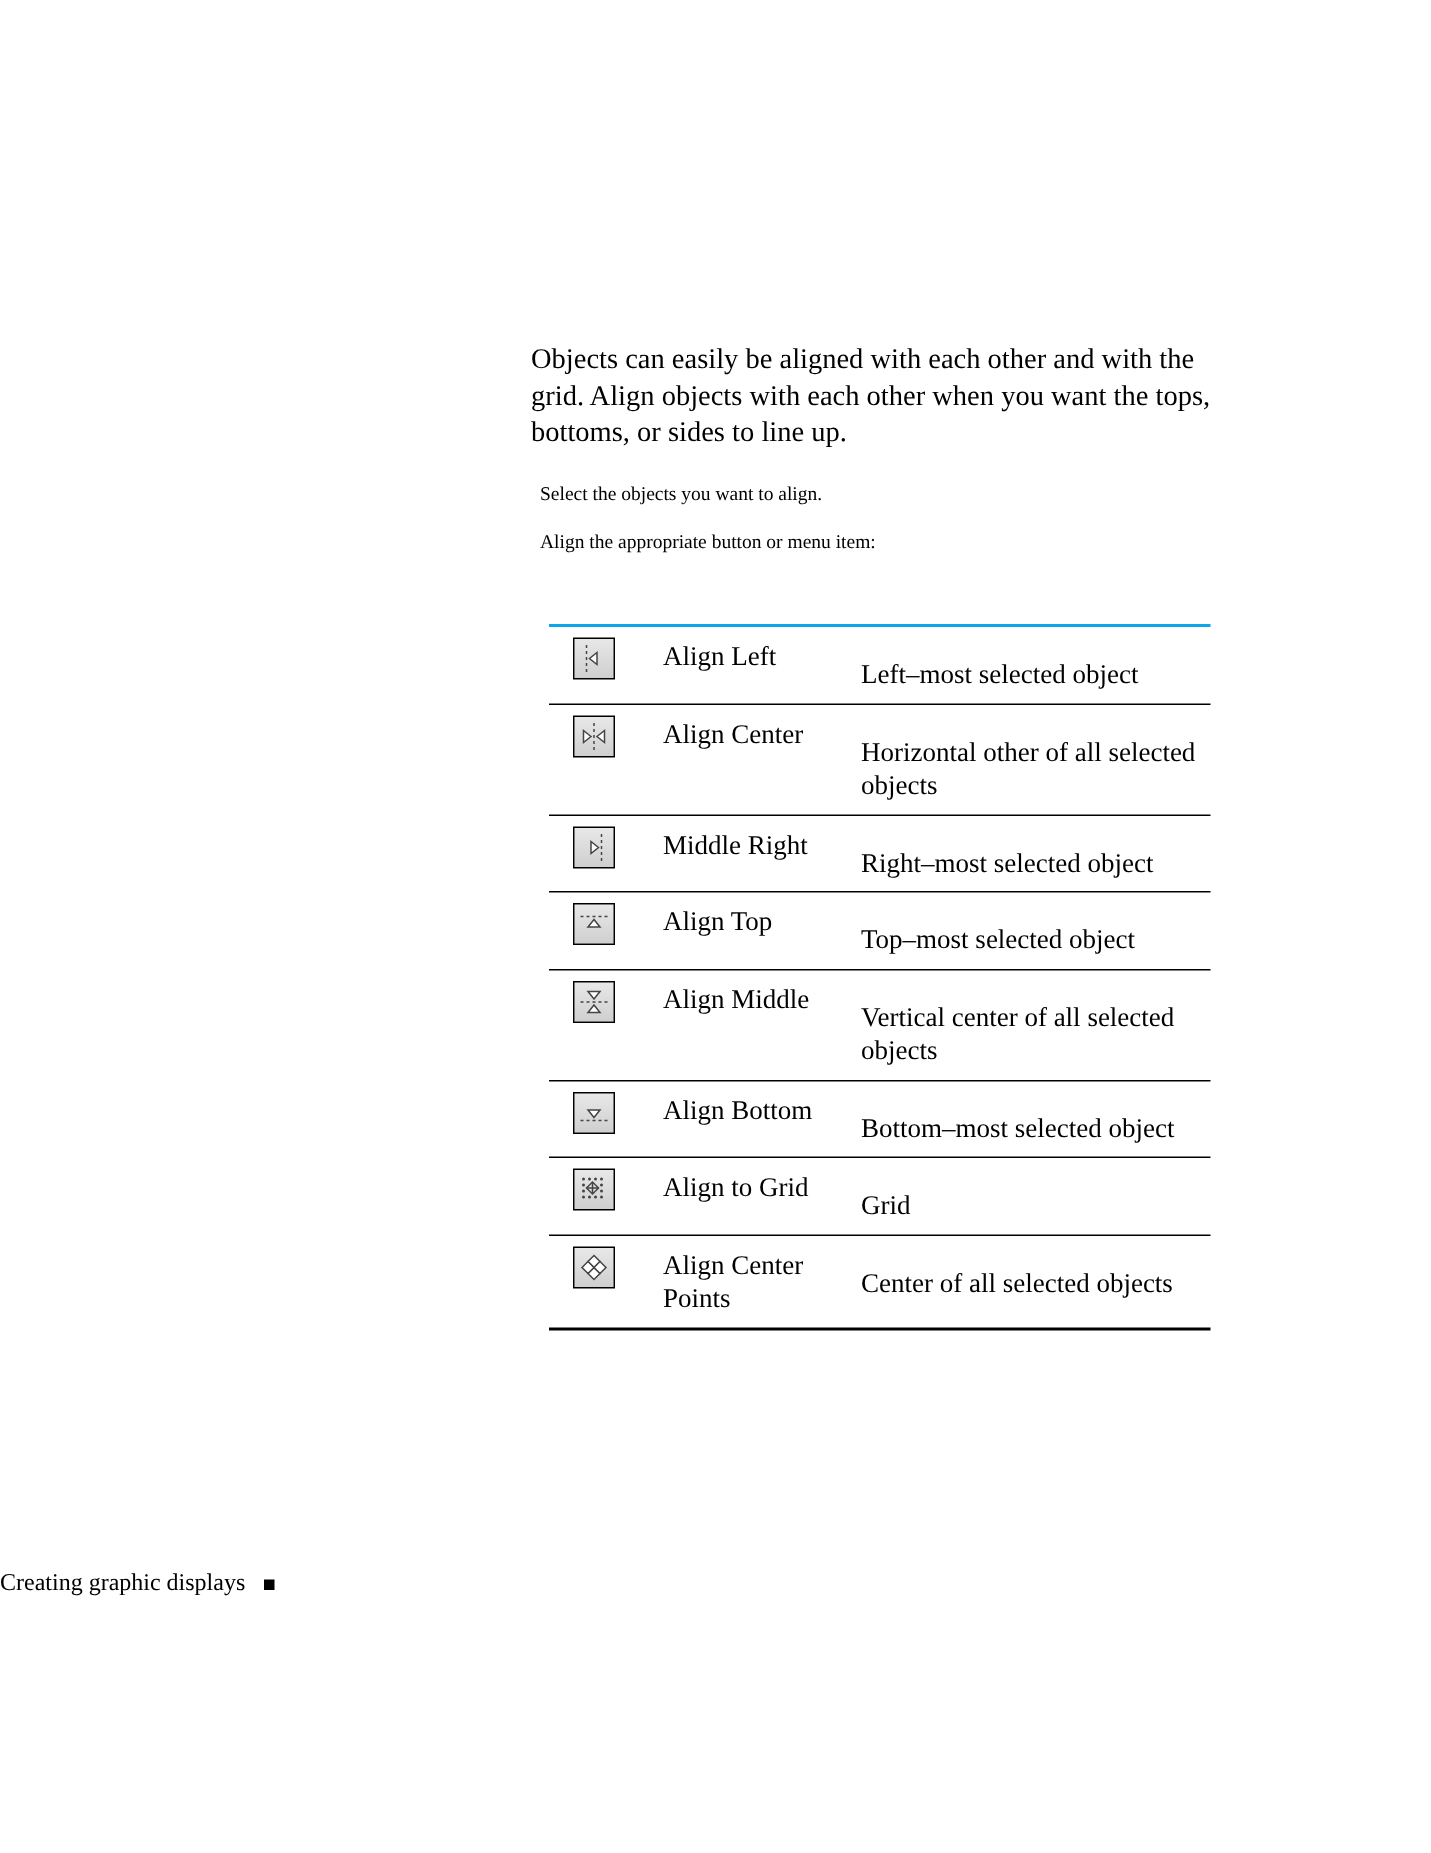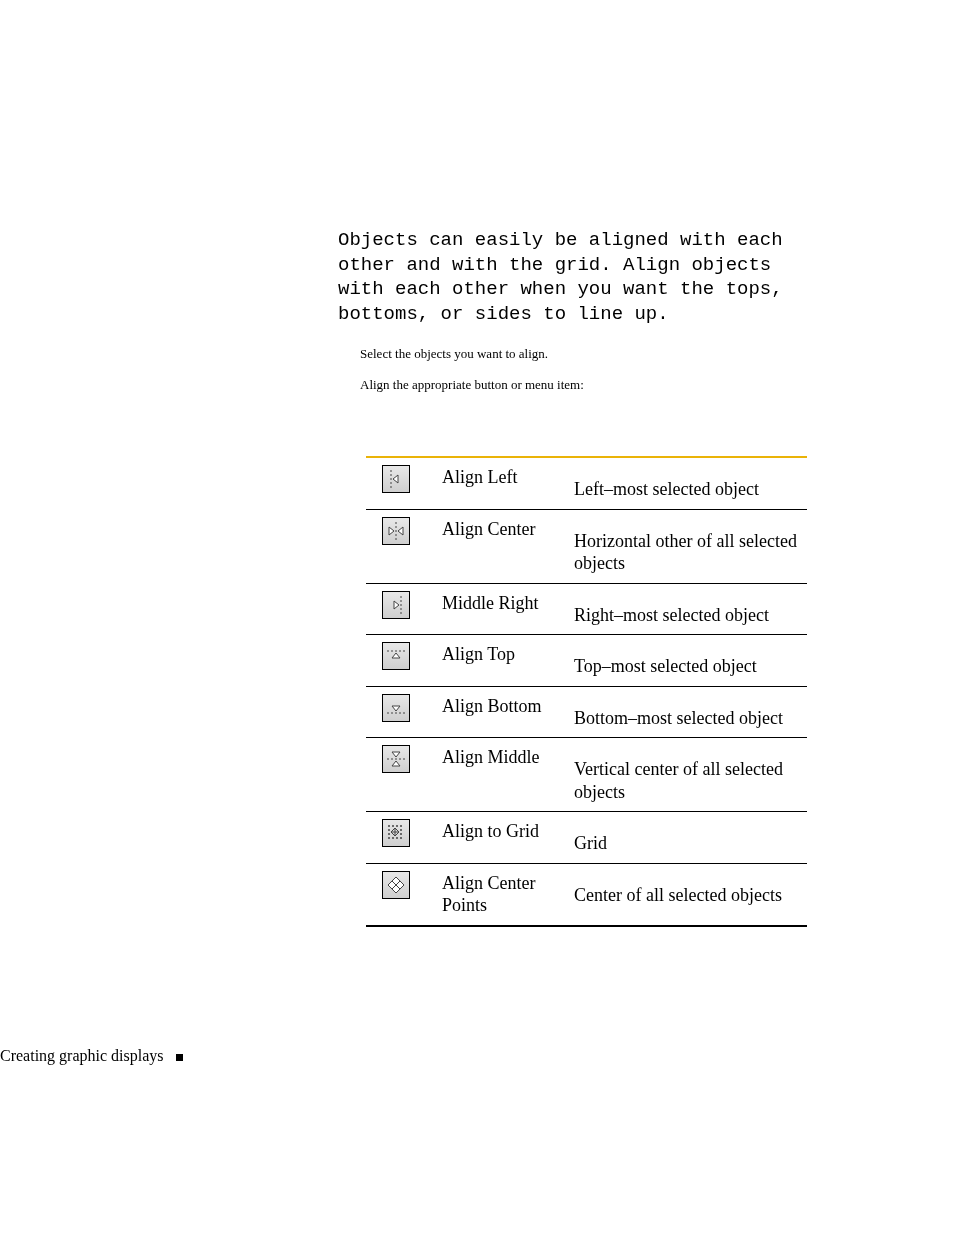--- a/index.html
+++ b/index.html
@@ -6,28 +6,27 @@
   body{
     width:954px;height:1235px;
     font-family:"Garamond","Adobe Garamond Pro","Times New Roman",Georgia,serif;
     -webkit-font-smoothing:antialiased;
     position:relative;
   }
   .content{
     position:absolute;
     left:338px; right:147px; top:228px;
   }
-  .intro{font-size:19px;line-height:1.3;margin:0 0 18px 0;font-family:Liberation Mono, monospace;}
+  .intro{font-size:19px;line-height:1.3;margin:0 0 18px 16px;}
   .step{font-size:13px;line-height:1.35;margin:0 0 14px 0;padding-left:22px;}
   .tbl{
     position:absolute;
     left:366px; right:147px; top:416px;
-    border-top:2px solid #eab308;
+    border-top:2px solid #0ea5e9;
     border-bottom:2px solid #000;
-    margin-top:40px;
   }
   .row{display:flex;align-items:flex-start;border-top:1px solid #000;}
   .row.first{border-top:none;}
   .c-icon{flex:0 0 60px;padding:7px 0 7px 16px;}
   .c-name{flex:0 0 120px;padding:8px 12px 8px 0;font-size:18px;line-height:1.25;}
   .c-desc{flex:1;padding:20px 6px 8px 0;font-size:18px;line-height:1.25;}
   .btn{
     width:28px;height:28px;box-sizing:border-box;
     border:1px solid #000;
     background:linear-gradient(180deg,#e8e8e8,#cfcfcf);
@@ -110,44 +109,44 @@
       </div>
     <div class="c-name">Align Top</div>
     <div class="c-desc">Top–most selected object</div>
   </div>
 
   <div class="row">
     <div class="c-icon">
         <div class="btn">
       <svg viewBox="0 0 22 22">
             <g stroke="#444" stroke-width="1" fill="none">
-        <line x1="2" y1="16" x2="20" y2="16" stroke-dasharray="2 2"></line>
-        <polygon points="11,14 7,9 15,9" fill="#fff"></polygon>
-            </g>
-          </svg>
-    </div>
-      </div>
-    <div class="c-name">Align Bottom</div>
-    <div class="c-desc">Bottom–most selected object</div>
-  </div>
-
-  <div class="row">
-    <div class="c-icon">
-        <div class="btn">
-      <svg viewBox="0 0 22 22">
-            <g stroke="#444" stroke-width="1" fill="none">
         <line x1="2" y1="11" x2="20" y2="11" stroke-dasharray="2 2"></line>
         <polygon points="11,9 7,4 15,4" fill="#fff"></polygon>
         <polygon points="11,13 7,18 15,18" fill="#fff"></polygon>
             </g>
           </svg>
     </div>
       </div>
     <div class="c-name">Align Middle</div>
     <div class="c-desc">Vertical center of all selected objects</div>
+  </div>
+
+  <div class="row">
+    <div class="c-icon">
+        <div class="btn">
+      <svg viewBox="0 0 22 22">
+            <g stroke="#444" stroke-width="1" fill="none">
+        <line x1="2" y1="16" x2="20" y2="16" stroke-dasharray="2 2"></line>
+        <polygon points="11,14 7,9 15,9" fill="#fff"></polygon>
+            </g>
+          </svg>
+    </div>
+      </div>
+    <div class="c-name">Align Bottom</div>
+    <div class="c-desc">Bottom–most selected object</div>
   </div>
 
   <div class="row">
     <div class="c-icon">
         <div class="btn">
       <svg viewBox="0 0 22 22">
             <g fill="#444">
         <circle cx="4" cy="4" r="1"></circle>
               <circle cx="8" cy="4" r="1"></circle>
               <circle cx="12" cy="4" r="1"></circle>

